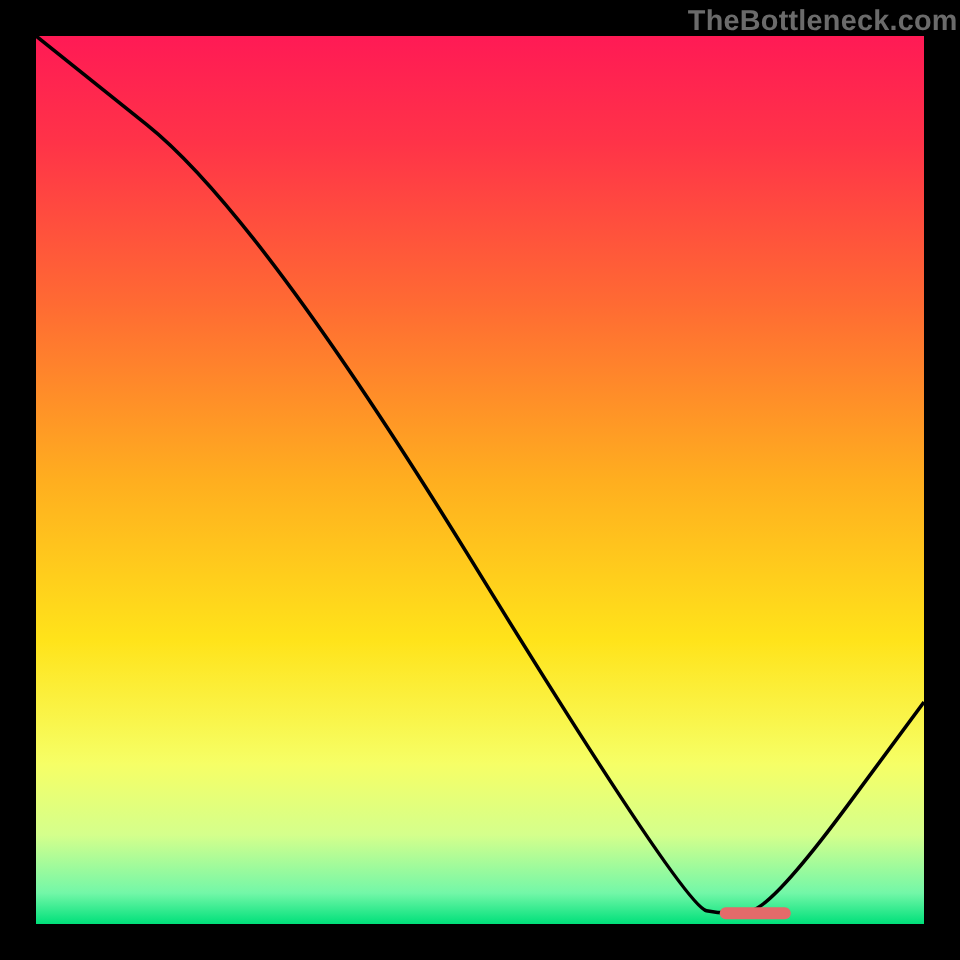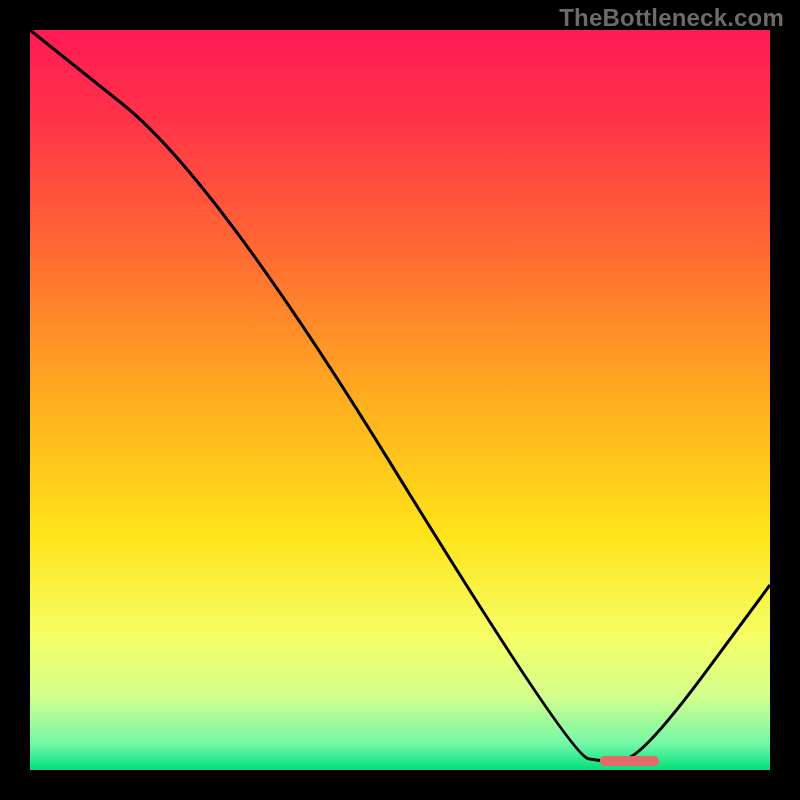--- a/index.html
+++ b/index.html
@@ -13,21 +13,21 @@
   }
   .frame {
     position: relative;
     width: 800px;
     height: 800px;
     background: #000;
   }
   .watermark {
     position: absolute;
     top: 4px;
-    right: 16px;
+    right: 2px;
     color: #6b6b6b;
     font-size: 24px;
     font-weight: 600;
     letter-spacing: 0.2px;
     user-select: none;
   }
   .plot-wrap {
     position: absolute;
     left: 30px;
     top: 30px;

